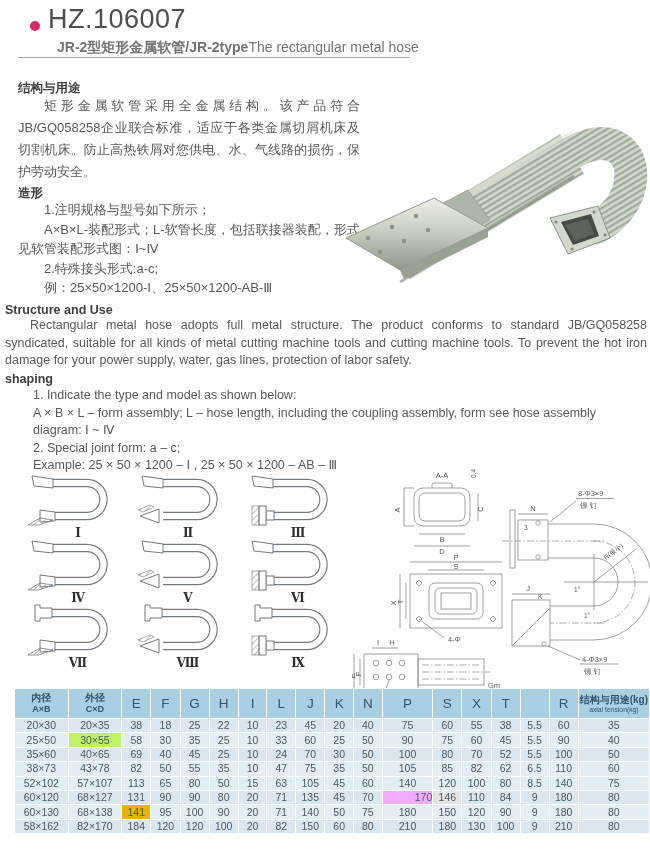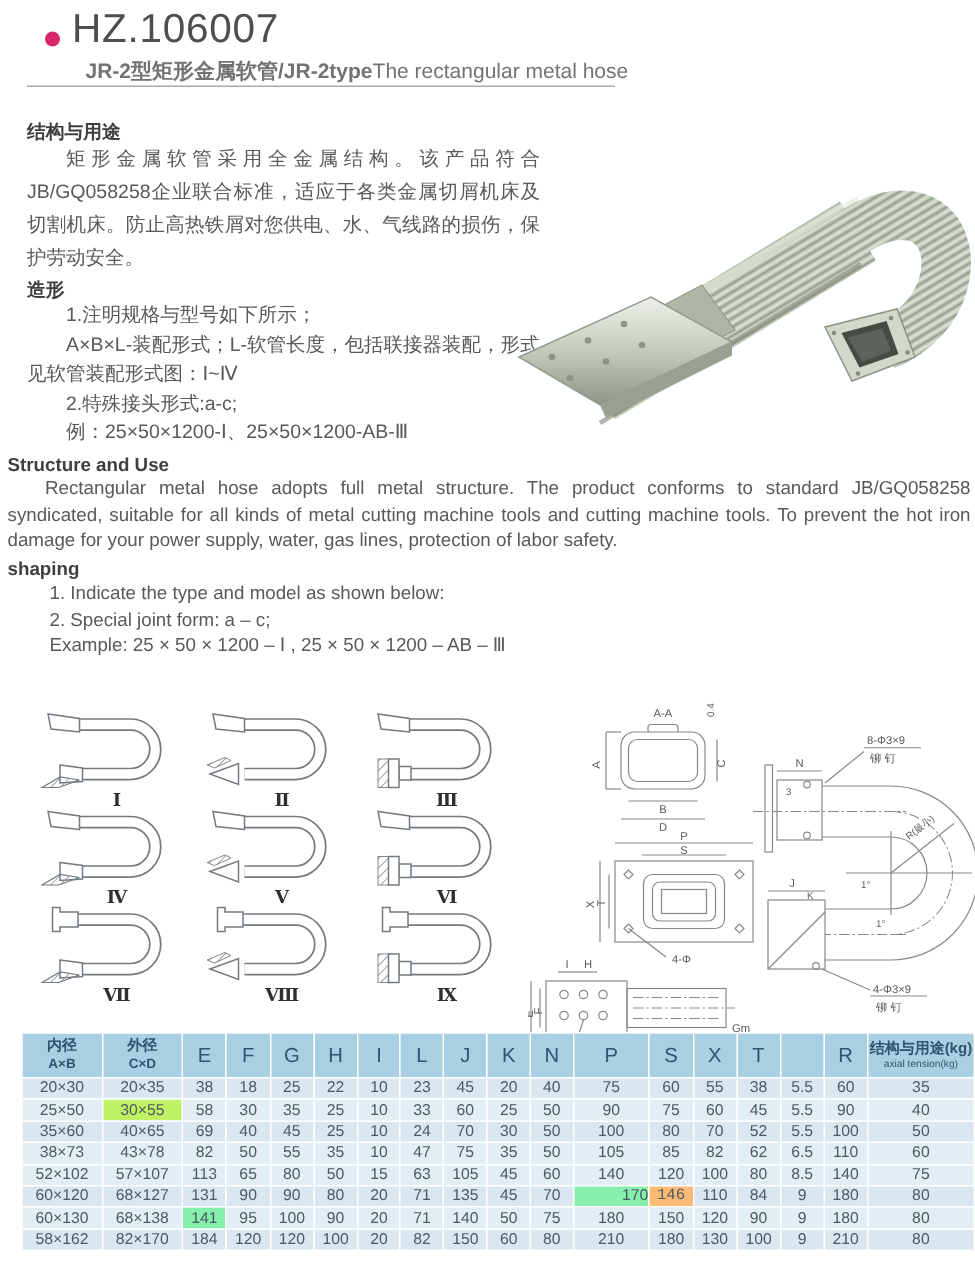--- a/index.html
+++ b/index.html
@@ -107,20 +107,21 @@
       <circle cx="42" cy="172" r="2.2" fill="#8d958a"></circle>
     <circle cx="66" cy="161" r="2.2" fill="#8d958a"></circle>
       <circle cx="90" cy="150" r="2.2" fill="#8d958a"></circle>
   </svg>
 
   <div class="abs h-en" style="left:5px;top:303px;">Structure and Use</div>
   <p class="abs en-body" style="left:5px;top:317px;width:642px;">Rectangular metal hose adopts full metal structure. The product conforms to standard JB/GQ058258 syndicated, suitable for all kinds of metal cutting machine tools and cutting machine tools. To prevent the hot iron damage for your power supply, water, gas lines, protection of labor safety.</p>
   <div class="abs h-en" style="left:5px;top:372px;">shaping</div>
   <div class="abs en-lines" style="left:5px;top:387px;width:642px;">
     <p>1. Indicate the type and model as shown below:</p>
+    <p>A × B × L – form assembly; L – hose length, including the coupling assembly, form see hose assembly diagram:  Ⅰ ~ Ⅳ</p>
     <p>2. Special joint form: a – c;</p>
     <p>Example: 25 × 50 × 1200 – Ⅰ , 25 × 50 × 1200 – AB – Ⅲ</p>
   </div>
 
   <svg width="0" height="0" style="position:absolute" aria-hidden="true">
     <defs>
       <pattern id="hp" width="4.5" height="4.5" patternUnits="userSpaceOnUse" patternTransform="rotate(45)">
         <path d="M0,0 V4.5" stroke="#8a8f93" stroke-width="1.1"></path>
       </pattern>
     </defs>
@@ -512,32 +513,32 @@
             <td style="background: rgb(219, 231, 240); color: rgb(75, 90, 100);">68×127</td>
             <td style="background: rgb(219, 231, 240); color: rgb(75, 90, 100);">131</td>
             <td style="background: rgb(219, 231, 240); color: rgb(75, 90, 100);">90</td>
             <td style="background: rgb(219, 231, 240); color: rgb(75, 90, 100);">90</td>
             <td style="background: rgb(219, 231, 240); color: rgb(75, 90, 100);">80</td>
             <td style="background: rgb(219, 231, 240); color: rgb(75, 90, 100);">20</td>
             <td style="background: rgb(219, 231, 240); color: rgb(75, 90, 100);">71</td>
             <td style="background: rgb(219, 231, 240); color: rgb(75, 90, 100);">135</td>
             <td style="background: rgb(219, 231, 240); color: rgb(75, 90, 100);">45</td>
             <td style="background: rgb(219, 231, 240); color: rgb(75, 90, 100);">70</td>
-            <td style="background: #86efac; color: rgb(75, 90, 100); padding-left: 32px;">170</td>
-            <td style="background: #fdba74; color: rgb(75, 90, 100); font-family: Liberation Mono, monospace;">146</td>
+            <td style="background: #f0abfc; color: rgb(75, 90, 100); padding-left: 32px;">170</td>
+            <td style="background: #e5e5e5; color: rgb(75, 90, 100);">146</td>
             <td style="background: rgb(219, 231, 240); color: rgb(75, 90, 100);">110</td>
             <td style="background: rgb(219, 231, 240); color: rgb(75, 90, 100);">84</td>
             <td style="background: rgb(219, 231, 240); color: rgb(75, 90, 100);">9</td>
             <td style="background: rgb(219, 231, 240); color: rgb(75, 90, 100);">180</td>
             <td style="background: rgb(219, 231, 240); color: rgb(75, 90, 100);">80</td>
           </tr>
           <tr>
             <td style="background: rgb(227, 237, 244); color: rgb(75, 90, 100);">60×130</td>
             <td style="background: rgb(227, 237, 244); color: rgb(75, 90, 100);">68×138</td>
-            <td style="background: #86efac; color: rgb(75, 90, 100); margin-top: 47px;">141</td>
+            <td style="background: #eab308; color: rgb(75, 90, 100); margin-top: 47px;">141</td>
             <td style="background: rgb(227, 237, 244); color: rgb(75, 90, 100);">95</td>
             <td style="background: rgb(227, 237, 244); color: rgb(75, 90, 100);">100</td>
             <td style="background: rgb(227, 237, 244); color: rgb(75, 90, 100);">90</td>
             <td style="background: rgb(227, 237, 244); color: rgb(75, 90, 100);">20</td>
             <td style="background: rgb(227, 237, 244); color: rgb(75, 90, 100);">71</td>
             <td style="background: rgb(227, 237, 244); color: rgb(75, 90, 100);">140</td>
             <td style="background: rgb(227, 237, 244); color: rgb(75, 90, 100);">50</td>
             <td style="background: rgb(227, 237, 244); color: rgb(75, 90, 100);">75</td>
             <td style="background: rgb(227, 237, 244); color: rgb(75, 90, 100);">180</td>
             <td style="background: rgb(227, 237, 244); color: rgb(75, 90, 100);">150</td>

